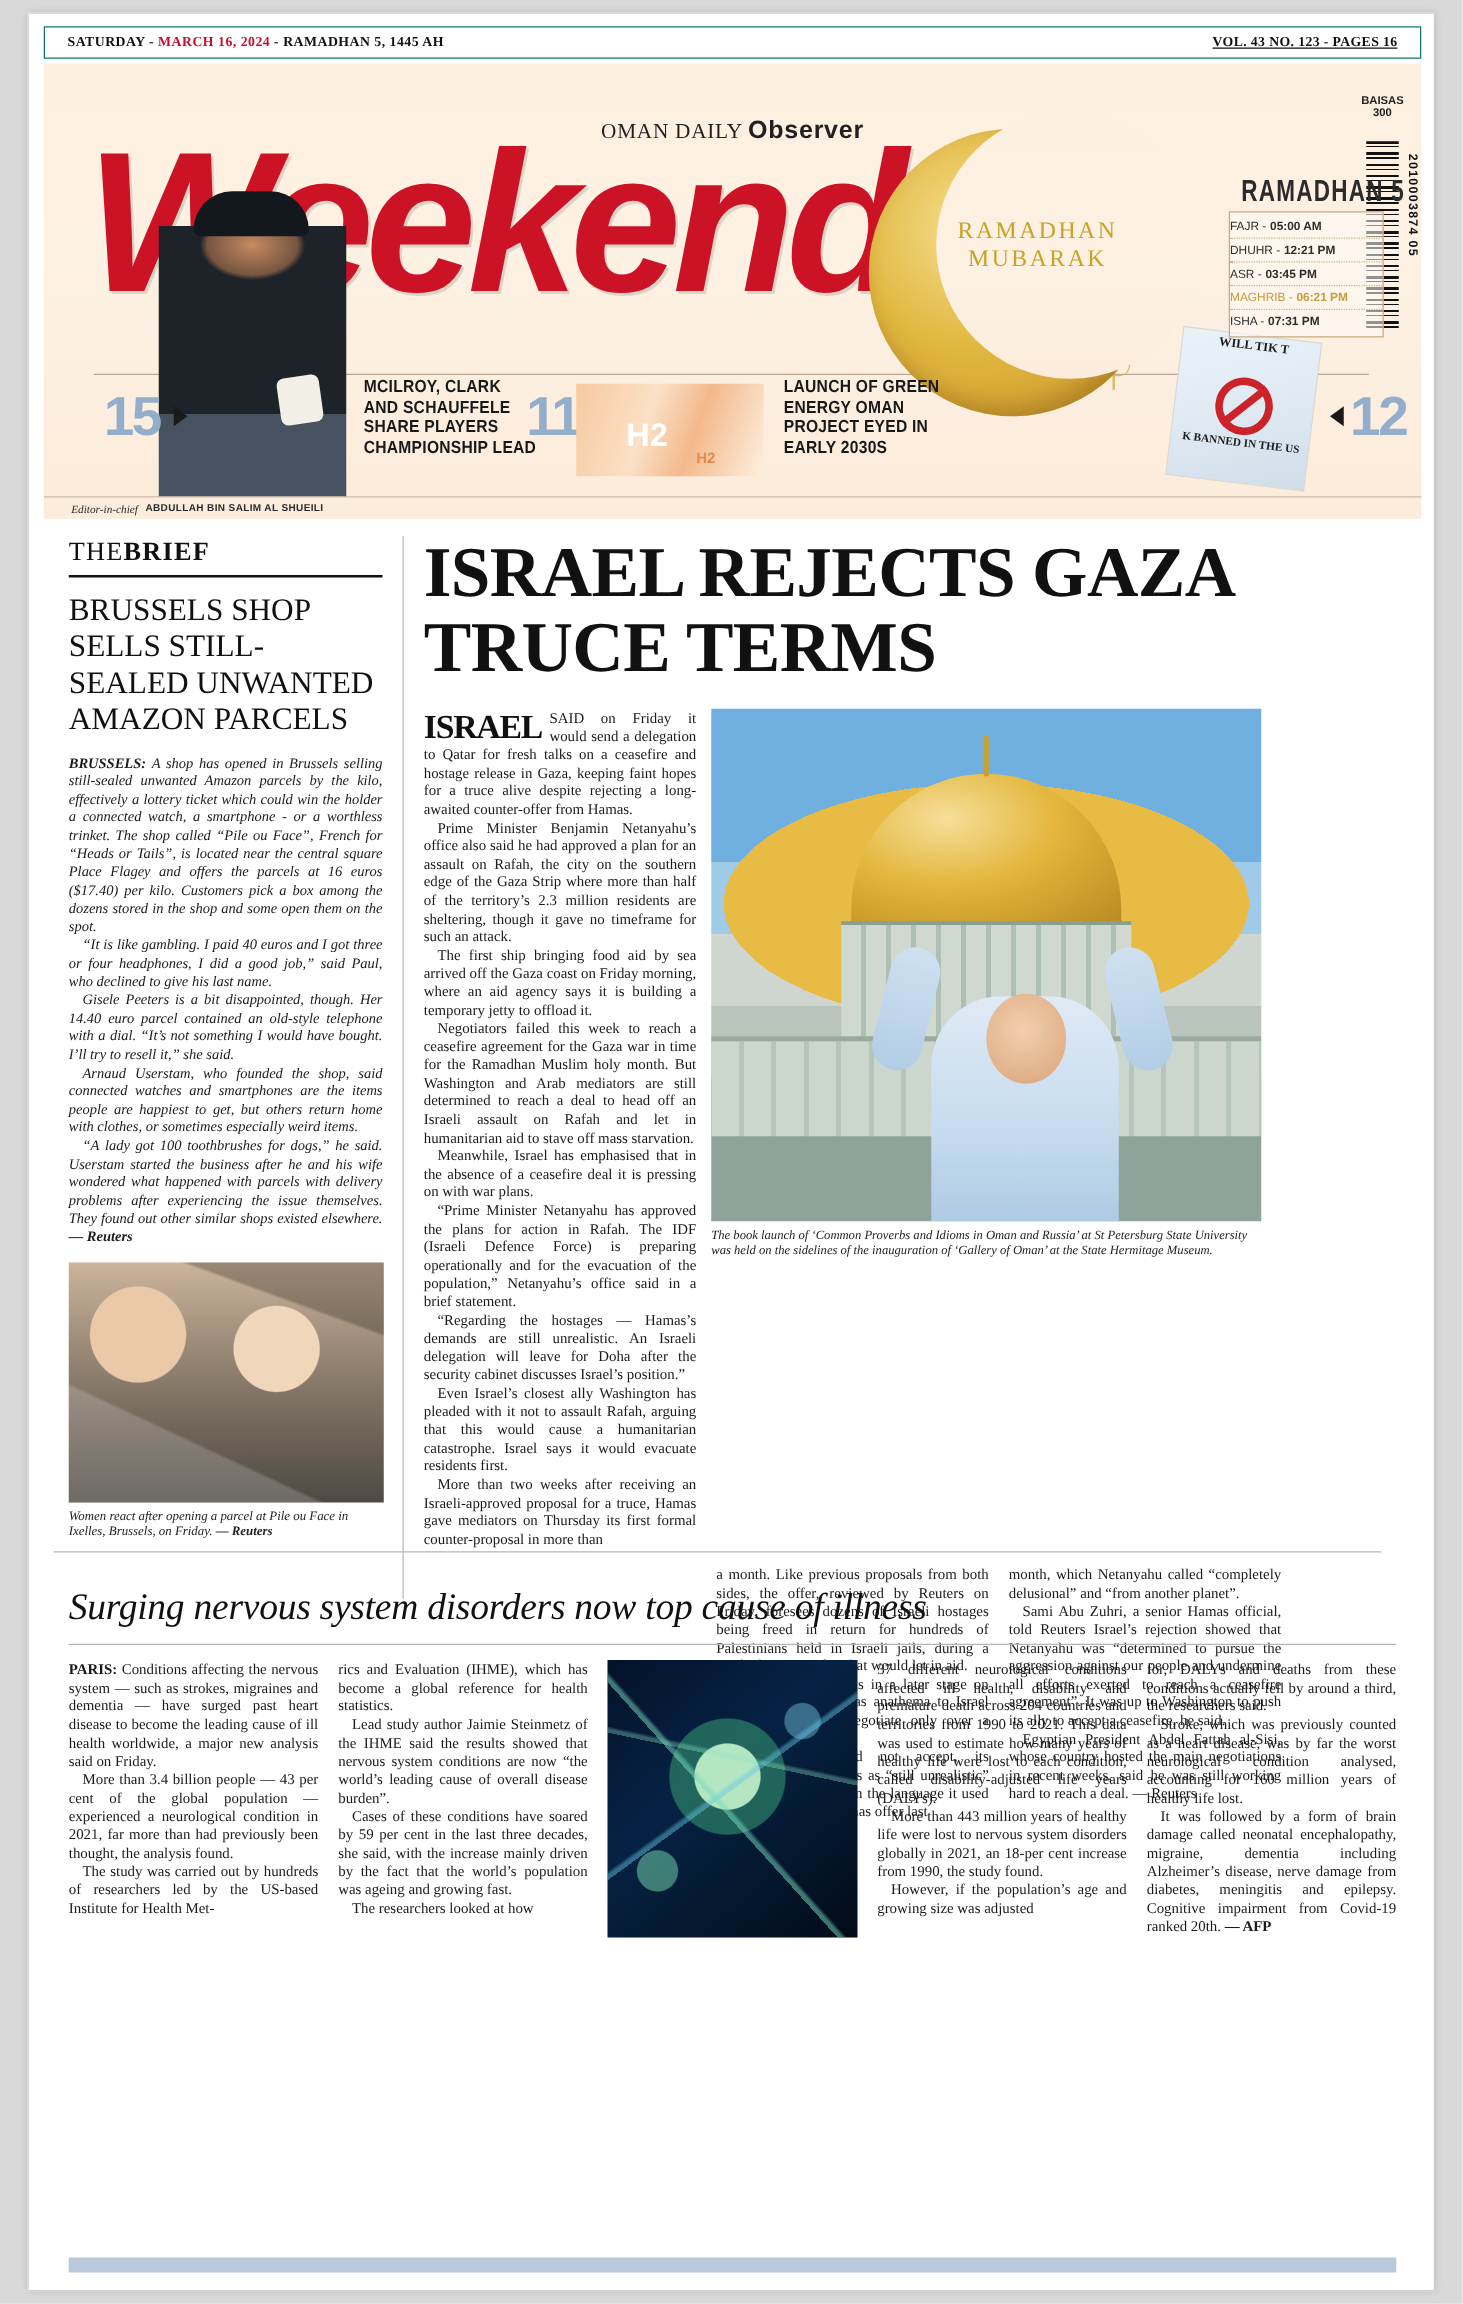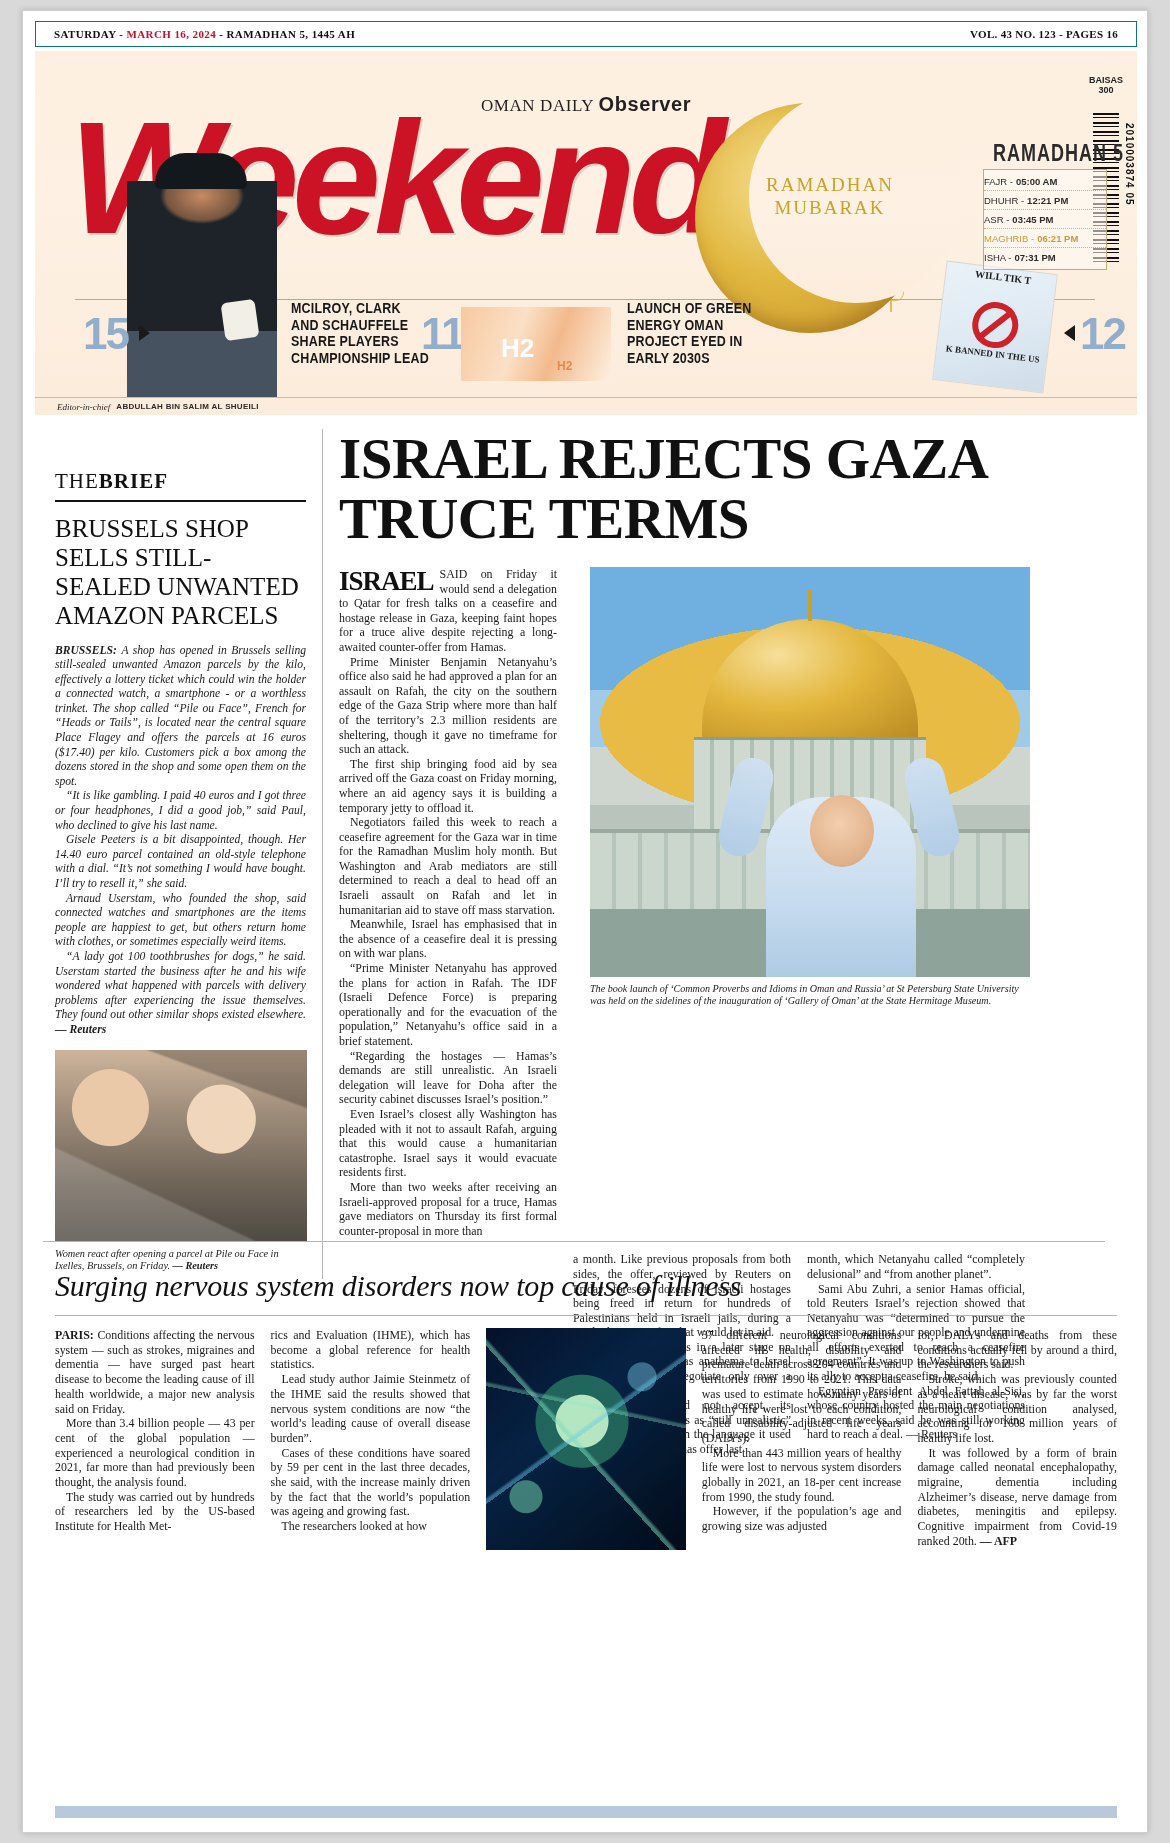--- a/index.html
+++ b/index.html
@@ -25,21 +25,21 @@
     width: 1102px; height: 26px;
     border: 1px solid #0f766e;
     display: flex; align-items: center; justify-content: space-between;
     padding: 0 18px;
     font-family: "Liberation Serif", serif;
     font-size: 11px; letter-spacing: .4px; color: #111;
     font-weight: 700;
   }
   .dateline .left span { white-space: nowrap; }
   .dl-red { color: #c8102e; }
-  .dateline .right { font-size: 11px; font-weight: 700; letter-spacing: .3px; }
+  .dateline .right { font-size: 11px; font-weight: 700; letter-spacing: .3px; text-decoration: underline; }
 
   
   .masthead {
     position: absolute; left: 12px; top: 40px;
     width: 1102px; height: 346px;
     background: linear-gradient(180deg,#fdf0e0 0%, #fdf1e3 45%, #fcecdc 100%);
     overflow: hidden;
   }
   .mast-brandline {
     position: absolute; left: 0; top: 42px; width: 100%;
@@ -247,21 +247,21 @@
     position: absolute; left: 12px; top: 418px; width: 1102px; height: 870px;
   }
 
   
   .brief-col {
     position: absolute; left: 20px; top: 0; width: 268px; height: 850px;
     border-right: 1px solid #b8b8b8; padding-right: 16px;
   }
   .brief-head {
     font-family: "Liberation Serif", serif;
-    font-size: 21px; letter-spacing: 1px; color: #111; padding-bottom: 6px; margin-top: 40px;
+    font-size: 21px; letter-spacing: 1px; color: #111; padding-bottom: 6px;
   }
   .brief-head b { font-weight: 700; }
   .brief-head .thin { font-weight: 400; }
   .brief-rule { width: 100%; height: 1.5px; background: #111; margin-bottom: 12px; }
   .brief-title {
     font-family: "Liberation Serif", serif;
     font-size: 25px; line-height: 29px; font-weight: 400; color: #111;
     margin-bottom: 14px;
   }
   .brief-body {
@@ -297,21 +297,21 @@
   
   .main-col {
     position: absolute; left: 304px; top: 0; width: 778px;
   }
   .main-headline {
     font-family: "Liberation Serif", serif;
     font-weight: 700; font-size: 57px; line-height: 60px;
     color: #111; letter-spacing: -.5px;
     margin-bottom: 18px;
   }
-  .main-row { display: flex; gap: 33px; }
+  .main-row { display: flex; gap: 12px; }
   .main-textcol {
     width: 218px;
     font-family: "Liberation Serif", serif;
     font-size: 11.9px; line-height: 14.6px; color: #1a1a1a; text-align: justify;
   }
   .main-textcol p { text-indent: 11px; }
   .main-textcol p.first { text-indent: 0; }
   .dropcap-line {
     font-family: "Liberation Serif", serif;
     font-weight: 700; font-size: 27px; line-height: 27px; letter-spacing: -1px;

